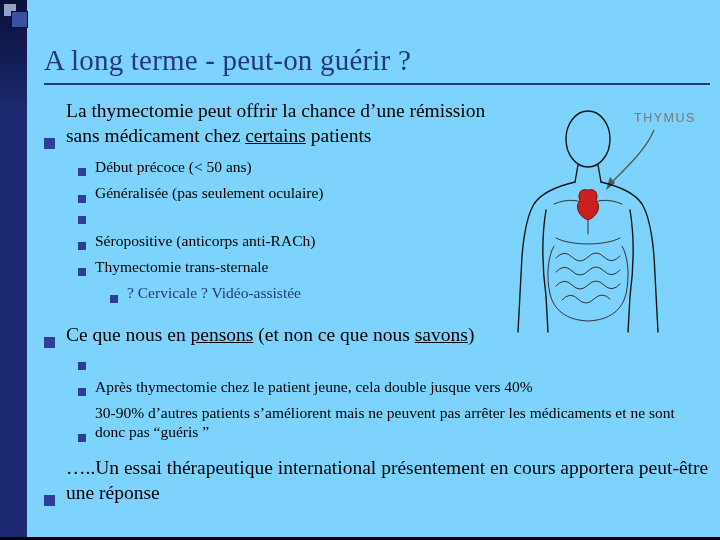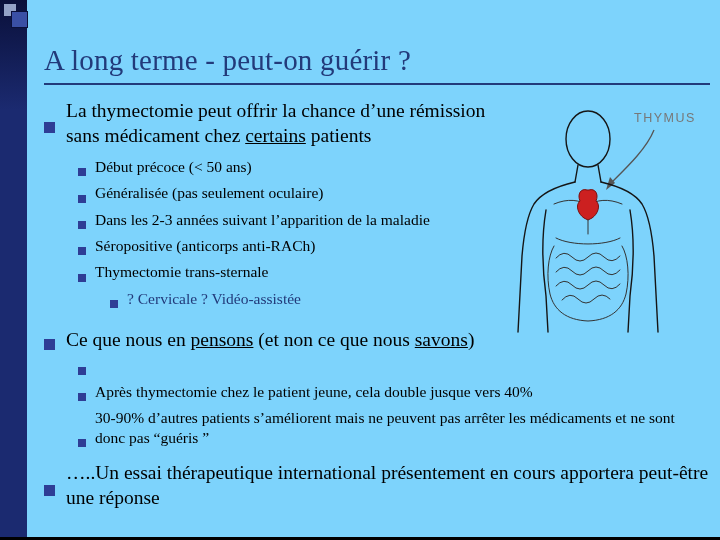--- a/index.html
+++ b/index.html
@@ -18,21 +18,21 @@
   .bottom-strip { position:absolute; left:0; right:0; bottom:0; height:3px; background:#000; }
 
   .content { position:absolute; left:44px; top:44px; width:668px; }
 
   .title {
     margin:0 0 6px 0; font-size:29px; font-weight:400;
     color:var(--title,#223a7a); letter-spacing:0.2px;
   }
   .rule { height:2px; background:var(--title,#223a7a); width:666px; margin-bottom:14px; }
 
-  .b1 { display:flex; align-items:center; margin-bottom:8px; }
+  .b1 { display:flex; align-items:flex-end; margin-bottom:8px; }
   .bsq1 { flex:none; width:11px; height:11px; background:var(--bullet,#2e3d95); margin:8px 11px 0 0; }
   .t1 { font-size:19.5px; line-height:1.28; color:#000; }
   .w1 { max-width:430px; display:block; }
   .w3 { max-width:648px; display:block; }
 
   .b2 { display:flex; align-items:flex-end; margin:0 0 7px 34px; }
   .bsq2 { flex:none; width:8px; height:8px; background:var(--bullet,#2e3d95); margin:6px 9px 0 0; }
   .t2 { font-size:15.5px; line-height:1.25; color:#000; display:block; }
   .wrap3 { max-width:585px; }
 
@@ -79,21 +79,20 @@
     <div class="b2">
       <span class="bsq2"></span>
       <span class="t2">Début précoce (&lt; 50 ans)</span>
     </div>
     <div class="b2">
       <span class="bsq2"></span>
       <span class="t2">Généralisée (pas seulement oculaire)</span>
     </div>
     <div class="b2">
       <span class="bsq2"></span>
-      <span class="t2">Dans les 2-3 années suivant l’apparition de la maladie</span>
     </div>
     <div class="b2">
       <span class="bsq2"></span>
       <span class="t2">Séropositive (anticorps anti-RACh)</span>
     </div>
     <div class="b2">
       <span class="bsq2"></span>
       <span class="t2">Thymectomie trans-sternale</span>
     </div>
     <div class="b3">

